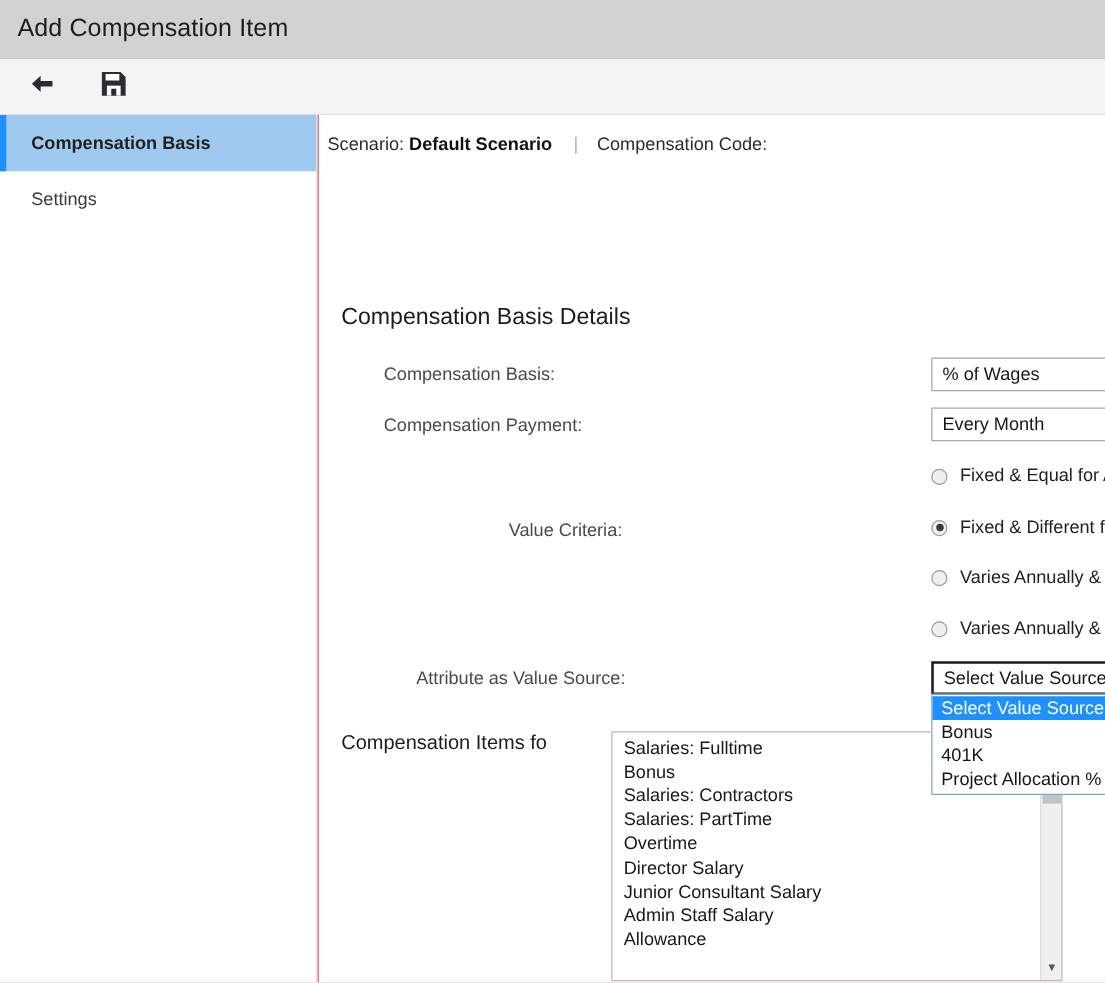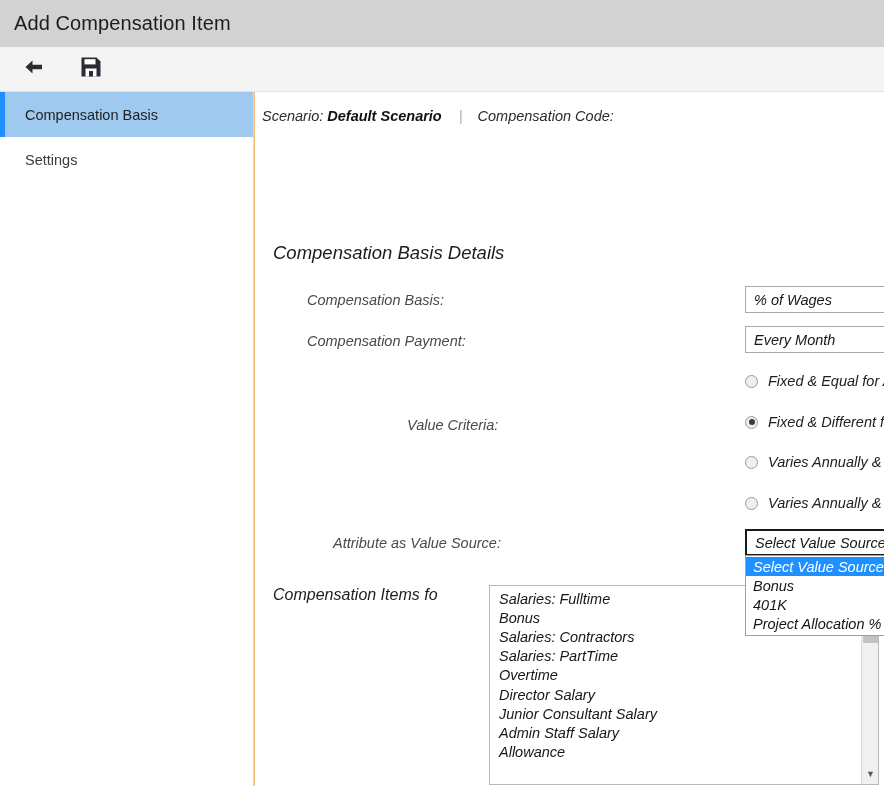--- a/index.html
+++ b/index.html
@@ -6,21 +6,21 @@
   html, body {
     margin: 0; padding: 0;
     width: 884px; height: 786px;
     background: #ffffff;
     font-family: "Liberation Sans", sans-serif;
     overflow: hidden;
   }
   #app {
     position: relative;
     width: 884px; height: 786px;
-    background: #fdba74;
+    background: #ef4444;
   }
 
   
   .titlebar {
     position: absolute; left: 0; top: 0;
     width: 884px; height: 47px;
     background: #d2d2d2;
   }
   .titlebar-text {
     position: absolute; left: 14px; top: 12px;
@@ -57,36 +57,35 @@
     height: 45px;
     display: flex; align-items: center;
     padding-left: 25px;
     font-size: 14.5px;
     color: #3b3b3b;
     cursor: pointer;
     white-space: nowrap;
   }
   .side-item.selected {
     background: #9fc9ee;
-    font-weight: normal;
+    font-weight: bold;
     color: #1f1f1f;
   }
   .side-item.selected::before {
     content: "";
     position: absolute; left: 0; top: 0;
     width: 5px; height: 100%;
     background: #1e90ff;
   }
 
   
   .main {
     position: absolute; left: 255px; top: 92px;
     width: 629px; height: 694px;
     background: #ffffff;
-    font-style: italic;
   }
 
   .scenario-bar {
     position: absolute; left: 7px; top: 16px;
     font-size: 14.5px; color: #2b2b2b;
     white-space: nowrap;
   }
   .scenario-bar .lbl { color: #2b2b2b; }
   .scenario-bar .val { font-weight: bold; color: #111; }
   .scenario-bar .sep {
@@ -202,21 +201,21 @@
   .all-items-label {
     position: absolute; left: 235px; top: 545px;
     font-size: 18px; color: #1c1c1c;
     white-space: nowrap;
   }
 
   
   .listbox {
     position: absolute;
     left: 234px; top: 493px;
-    width: 390px; height: 200px;
+    width: 361px; height: 200px;
     border: 1px solid #b8b8b8;
     background: #ffffff;
     overflow: hidden;
     display: flex;
   }
   .listbox-inner {
     flex: 1;
     padding: 3px 0 0 0;
     overflow: hidden;
   }

